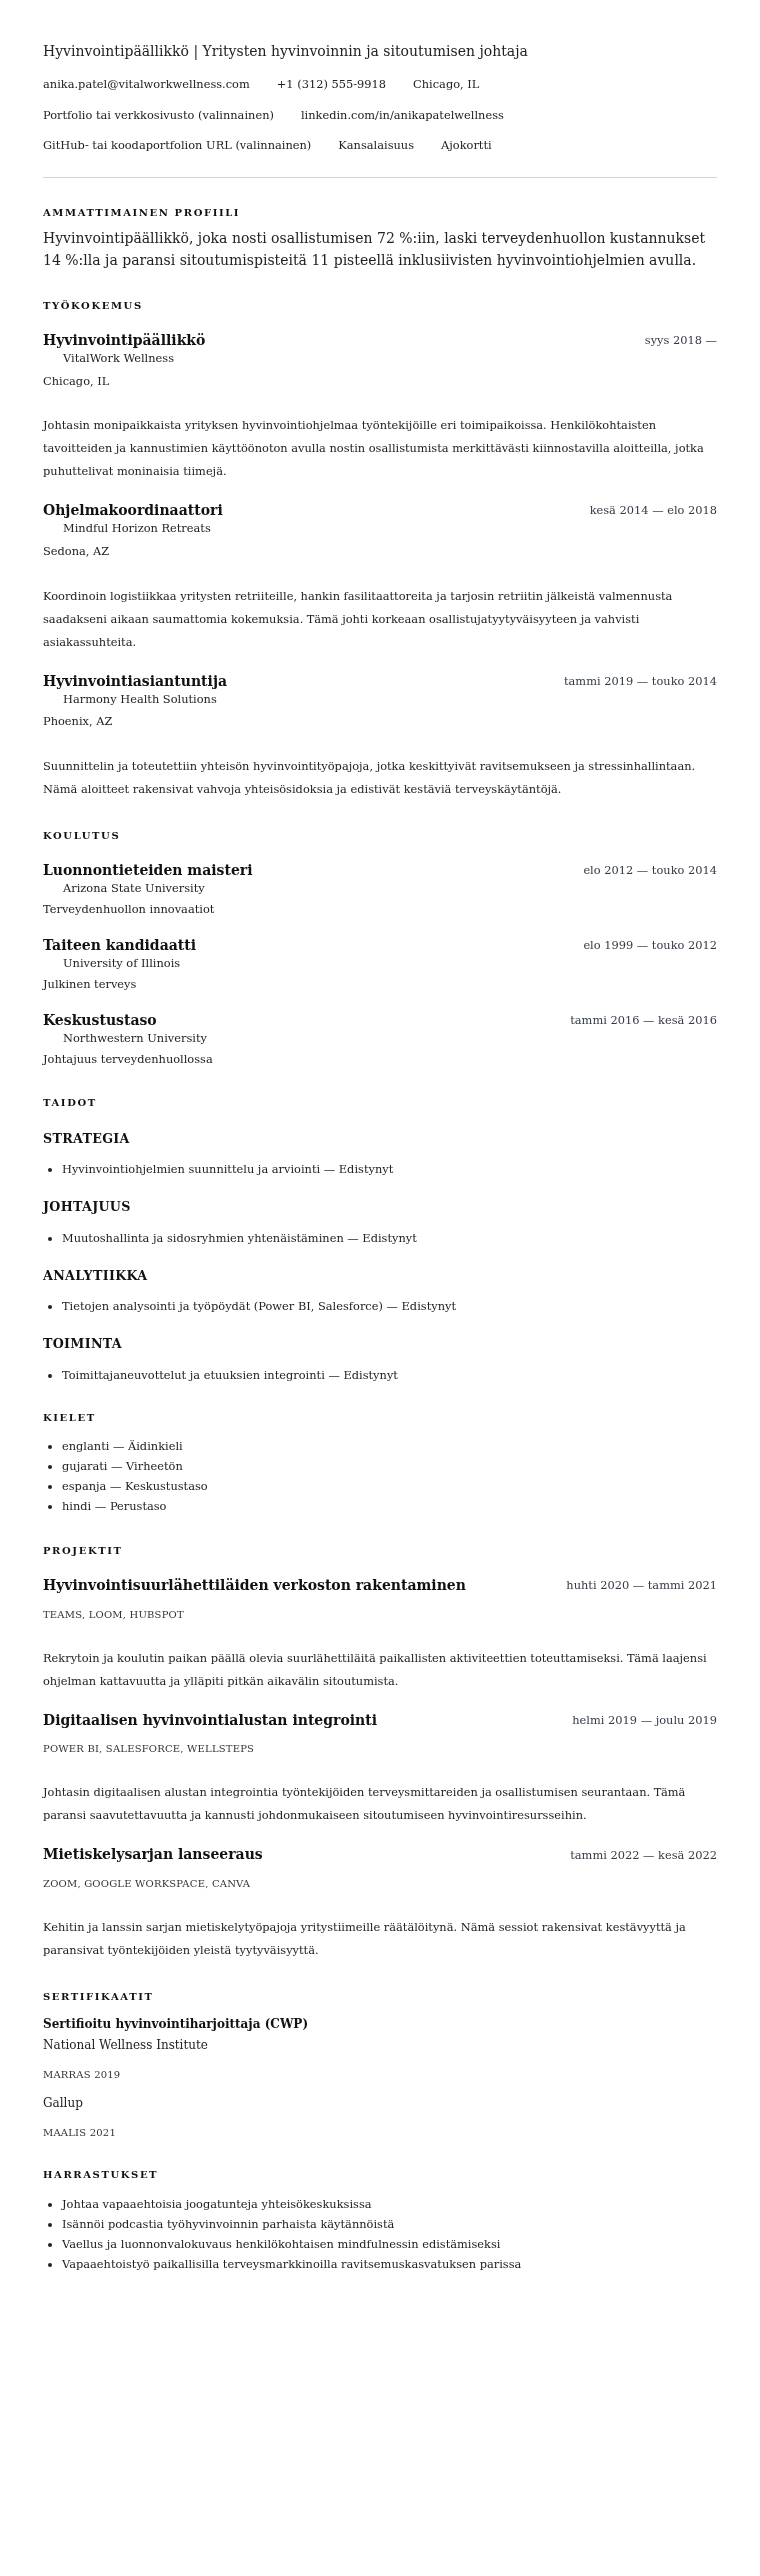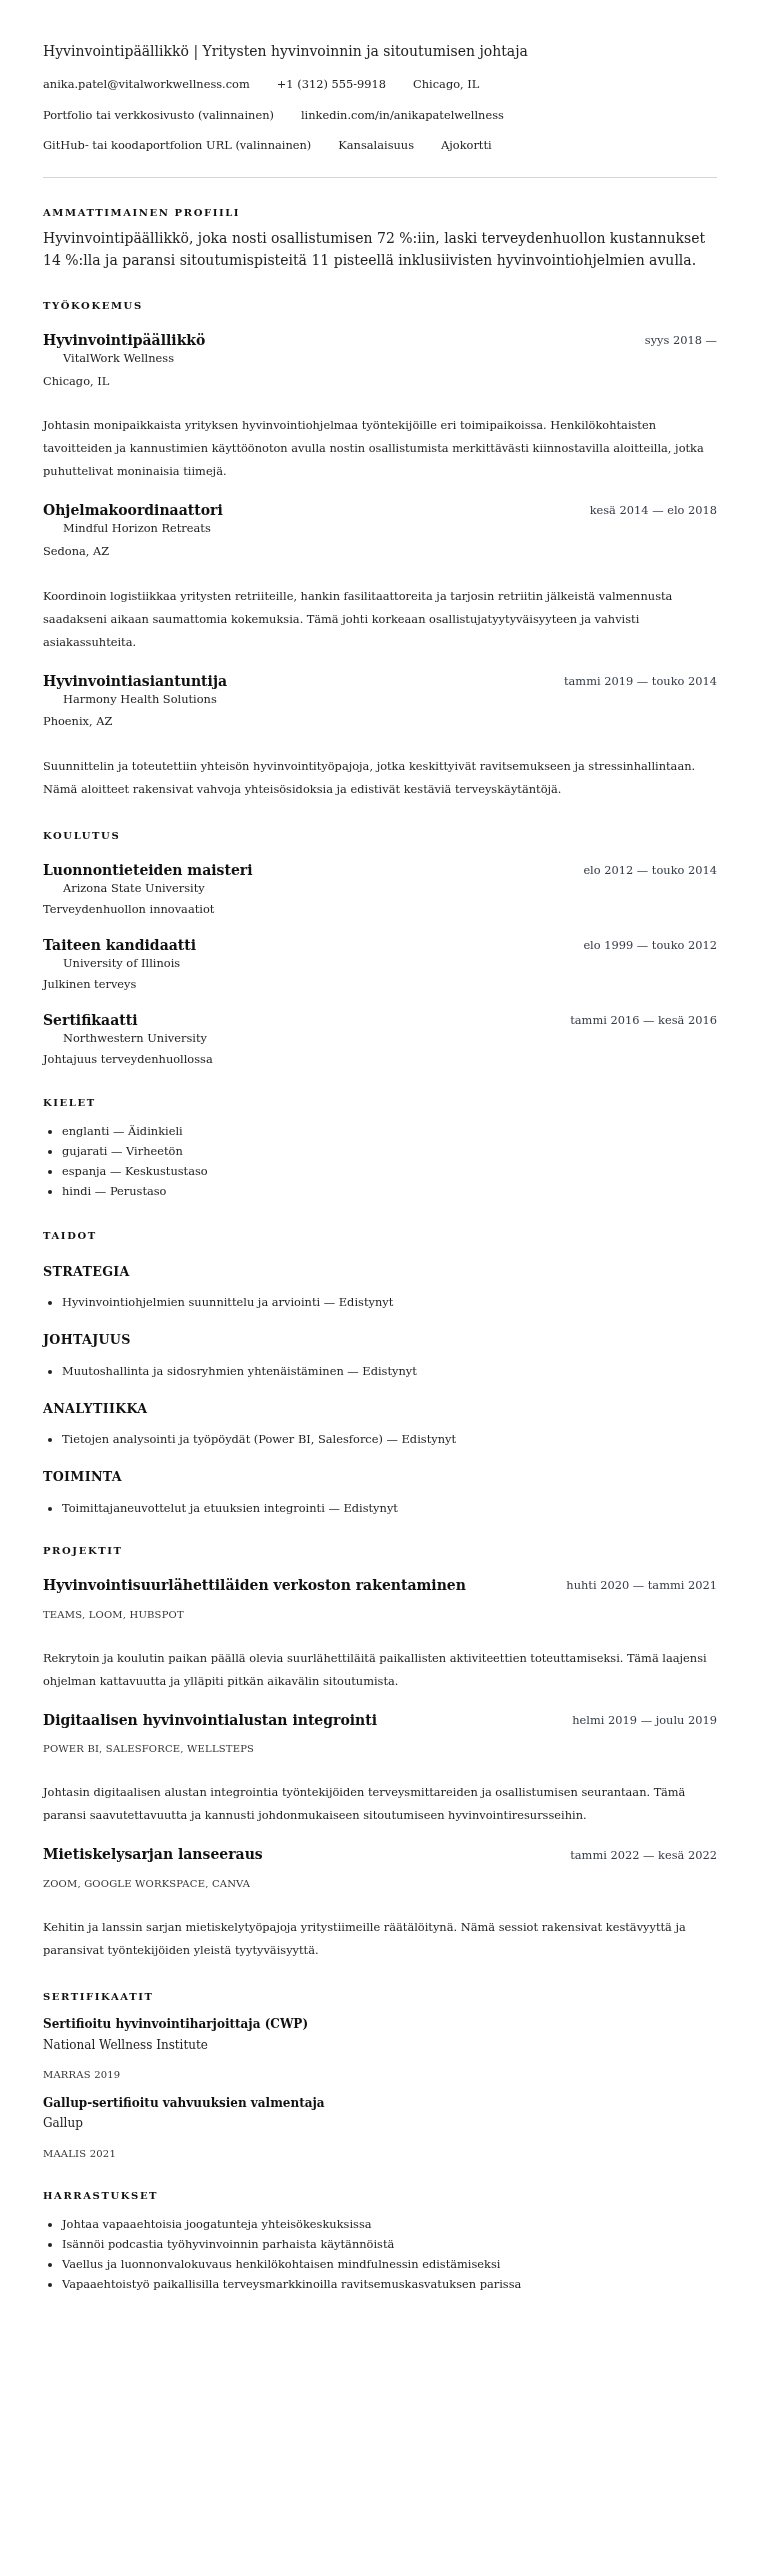--- a/index.html
+++ b/index.html
@@ -118,63 +118,63 @@
       <div class="entry-head">
         <div class="entry-title">Taiteen kandidaatti</div>
         <div class="entry-date">elo 1999 — touko 2012</div>
       </div>
       <div class="entry-sub">University of Illinois</div>
       <div class="entry-loc">Julkinen terveys</div>
     </div>
 
     <div class="edu-entry">
       <div class="entry-head">
-        <div class="entry-title">Sertifikaatti</div>
+        <div class="entry-title">Keskustustaso</div>
         <div class="entry-date">tammi 2016 — kesä 2016</div>
       </div>
       <div class="entry-sub">Northwestern University</div>
       <div class="entry-loc">Johtajuus terveydenhuollossa</div>
     </div>
+  </section>
+
+  <section>
+    <h2 class="section-title">Taidot</h2>
+
+    <div class="skill-group-title">STRATEGIA</div>
+    <ul class="bullets">
+      <li>Hyvinvointiohjelmien suunnittelu ja arviointi — Edistynyt</li>
+    </ul>
+
+    <div class="skill-group-title">JOHTAJUUS</div>
+    <ul class="bullets">
+      <li>Muutoshallinta ja sidosryhmien yhtenäistäminen — Edistynyt</li>
+    </ul>
+
+    <div class="skill-group-title">ANALYTIIKKA</div>
+    <ul class="bullets">
+      <li>Tietojen analysointi ja työpöydät (Power BI, Salesforce) — Edistynyt</li>
+    </ul>
+
+    <div class="skill-group-title">TOIMINTA</div>
+    <ul class="bullets">
+      <li>Toimittajaneuvottelut ja etuuksien integrointi — Edistynyt</li>
+    </ul>
   </section>
 
   <section>
     <h2 class="section-title">Kielet</h2>
     <ul class="bullets tight">
       <li>englanti — Äidinkieli</li>
       <li>gujarati — Virheetön</li>
       <li>espanja — Keskustustaso</li>
       <li>hindi — Perustaso</li>
     </ul>
   </section>
 
   <section>
-    <h2 class="section-title">Taidot</h2>
-
-    <div class="skill-group-title">STRATEGIA</div>
-    <ul class="bullets">
-      <li>Hyvinvointiohjelmien suunnittelu ja arviointi — Edistynyt</li>
-    </ul>
-
-    <div class="skill-group-title">JOHTAJUUS</div>
-    <ul class="bullets">
-      <li>Muutoshallinta ja sidosryhmien yhtenäistäminen — Edistynyt</li>
-    </ul>
-
-    <div class="skill-group-title">ANALYTIIKKA</div>
-    <ul class="bullets">
-      <li>Tietojen analysointi ja työpöydät (Power BI, Salesforce) — Edistynyt</li>
-    </ul>
-
-    <div class="skill-group-title">TOIMINTA</div>
-    <ul class="bullets">
-      <li>Toimittajaneuvottelut ja etuuksien integrointi — Edistynyt</li>
-    </ul>
-  </section>
-
-  <section>
     <h2 class="section-title">Projektit</h2>
 
     <div class="entry">
       <div class="entry-head">
         <div class="entry-title">Hyvinvointisuurlähettiläiden verkoston rakentaminen</div>
         <div class="entry-date">huhti 2020 — tammi 2021</div>
       </div>
       <div class="proj-tech">Teams, Loom, HubSpot</div>
       <div class="entry-desc">Rekrytoin ja koulutin paikan päällä olevia suurlähettiläitä paikallisten aktiviteettien toteuttamiseksi. Tämä laajensi ohjelman kattavuutta ja ylläpiti pitkän aikavälin sitoutumista.</div>
     </div>
@@ -201,21 +201,20 @@
   <section>
     <h2 class="section-title">Sertifikaatit</h2>
 
     <div class="cert-entry">
       <div class="cert-title">Sertifioitu hyvinvointiharjoittaja (CWP)</div>
       <div class="cert-issuer">National Wellness Institute</div>
       <div class="cert-date">Marras 2019</div>
     </div>
 
     <div class="cert-entry">
-      <div class="cert-title">Gallup-sertifioitu vahvuuksien valmentaja</div>
       <div class="cert-issuer">Gallup</div>
       <div class="cert-date">Maalis 2021</div>
     </div>
   </section>
 
   <section>
     <h2 class="section-title">Harrastukset</h2>
     <ul class="bullets tight">
       <li>Johtaa vapaaehtoisia joogatunteja yhteisökeskuksissa</li>
       <li>Isännöi podcastia työhyvinvoinnin parhaista käytännöistä</li>

